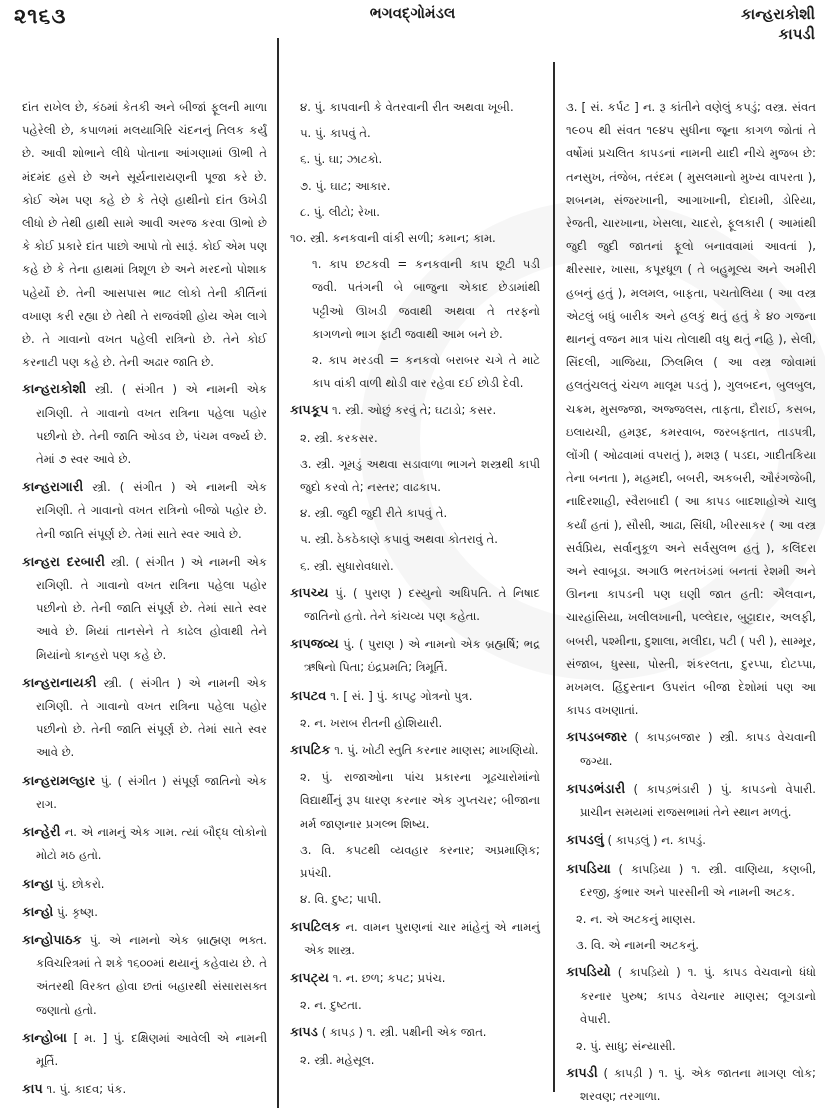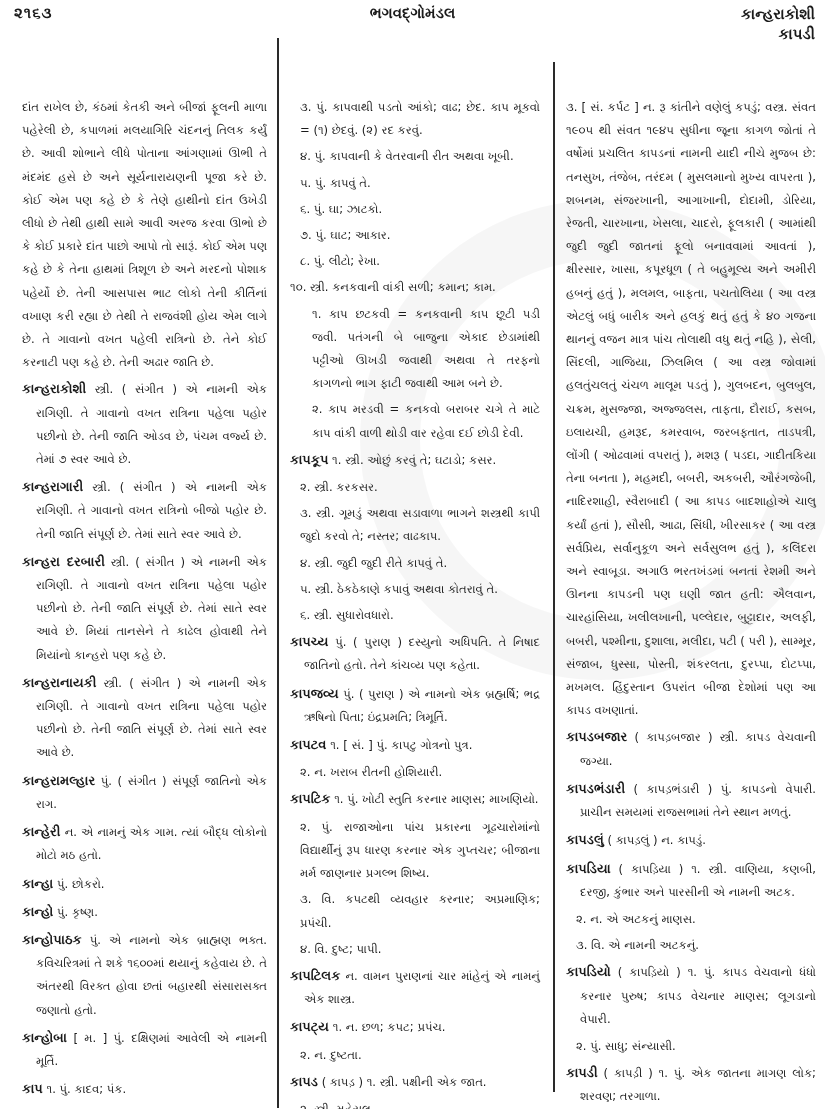--- a/index.html
+++ b/index.html
@@ -3,21 +3,21 @@
 <meta charset="utf-8">
 <style>
   html, body { margin: 0; padding: 0; background: #ffffff; }
   body {
     width: 825px; height: 1109px; overflow: hidden; position: relative;
     font-family: "DejaVu Sans", "Liberation Sans", sans-serif;
     color: #1a1a1a;
   }
   .page { position: absolute; left: 0; top: 0; width: 825px; height: 1109px; }
   .header { position: absolute; left: 0; top: 0; width: 825px; height: 54px; }
-  .page-no { position: absolute; left: 14px; top: 4px; font-size: 15px; font-weight: bold; letter-spacing: 1px; }
+  .page-no { position: absolute; left: 14px; top: 4px; font-size: 21px; font-weight: bold; letter-spacing: 1px; }
   .book-title { position: absolute; left: 0; width: 825px; top: 4px; text-align: center; font-size: 15px; font-weight: bold; }
   .guide { position: absolute; right: 10px; top: 4px; text-align: right; font-size: 15px; font-weight: bold; line-height: 20px; }
   .col {
     position: absolute; top: 48px; font-size: 11.6px; line-height: 23.2px;
     text-align: justify;
     margin-top: 48px;
   }
   .col-left { left: 22px; width: 245px; }
   .col-mid { left: 290px; width: 250px; }
   .col-right { left: 566px; width: 250px; }
@@ -63,21 +63,20 @@
     <p class="entry"><span class="hw">કાન્હેરી</span> <span>ન. એ નામનું એક ગામ. ત્યાં બૌદ્ધ લોકોનો મોટો મઠ હતો.</span></p>
     <p class="entry"><span class="hw">કાન્હા</span> <span>પું. છોકરો.</span></p>
     <p class="entry"><span class="hw">કાન્હો</span> <span>પું. કૃષ્ણ.</span></p>
     <p class="entry"><span class="hw">કાન્હોપાઠક</span> <span>પું. એ નામનો એક બ્રાહ્મણ ભક્ત. કવિચરિત્રમાં તે શકે ૧૬૦૦માં થયાનું કહેવાય છે. તે અંતરથી વિરક્ત હોવા છતાં બહારથી સંસારાસક્ત જણાતો હતો.</span></p>
     <p class="entry"><span class="hw">કાન્હોબા</span> <span>[ મ. ] પું. દક્ષિણમાં આવેલી એ નામની મૂર્તિ.</span></p>
     <p class="entry"><span class="hw">કાપ</span> <span>૧. પું. કાદવ; પંક.</span></p>
     <p class="sense">૨. પું. કાપલી; ચીર; ભાગ.</p>
   </div>
 
   <div class="col col-mid">
-    <p class="sense">૩. પું. કાપવાથી પડતો આંકો; વાઢ; છેદ. કાપ મૂકવો = (૧) છેદવું. (૨) રદ કરવું.</p>
     <p class="sense">૪. પું. કાપવાની કે વેતરવાની રીત અથવા ખૂબી.</p>
     <p class="sense">૫. પું. કાપવું તે.</p>
     <p class="sense">૬. પું. ઘા; ઝાટકો.</p>
     <p class="sense">૭. પું. ઘાટ; આકાર.</p>
     <p class="sense">૮. પું. લીટો; રેખા.</p>
     <p class="sense flush">૧૦. સ્ત્રી. કનકવાની વાંકી સળી; કમાન; કામ.</p>
     <p class="sense" style="padding-left:22px">૧. કાપ છટકવી = કનકવાની કાપ છૂટી પડી જવી. પતંગની બે બાજુના એકાદ છેડામાંથી પટ્ટીઓ ઊખડી જવાથી અથવા તે તરફનો કાગળનો ભાગ ફાટી જવાથી આમ બને છે.</p>
     <p class="sense" style="padding-left:22px">૨. કાપ મરડવી = કનકવો બરાબર ચગે તે માટે કાપ વાંકી વાળી થોડી વાર રહેવા દઈ છોડી દેવી.</p>
 
     <p class="entry"><span class="hw">કાપકૂપ</span> <span>૧. સ્ત્રી. ઓછું કરવું તે; ઘટાડો; કસર.</span></p>

